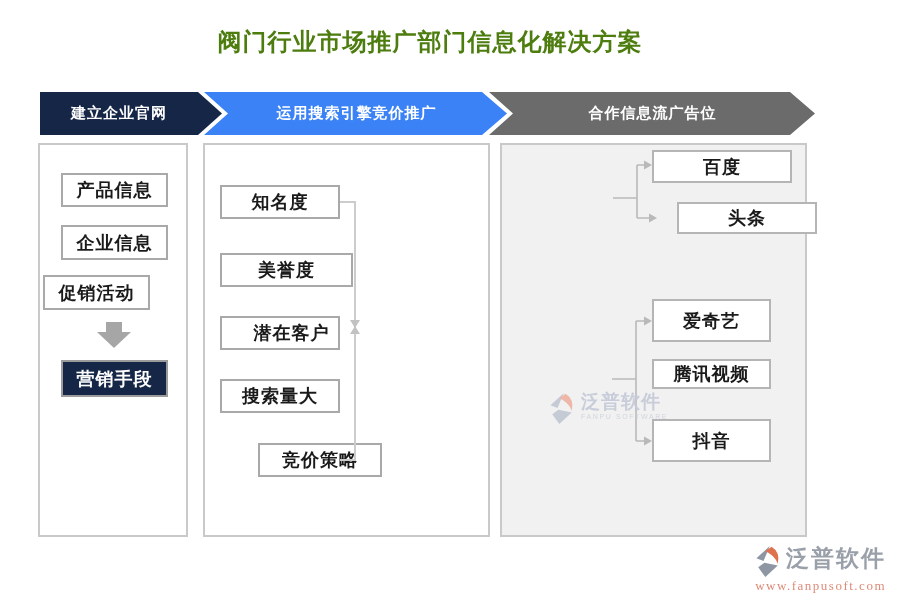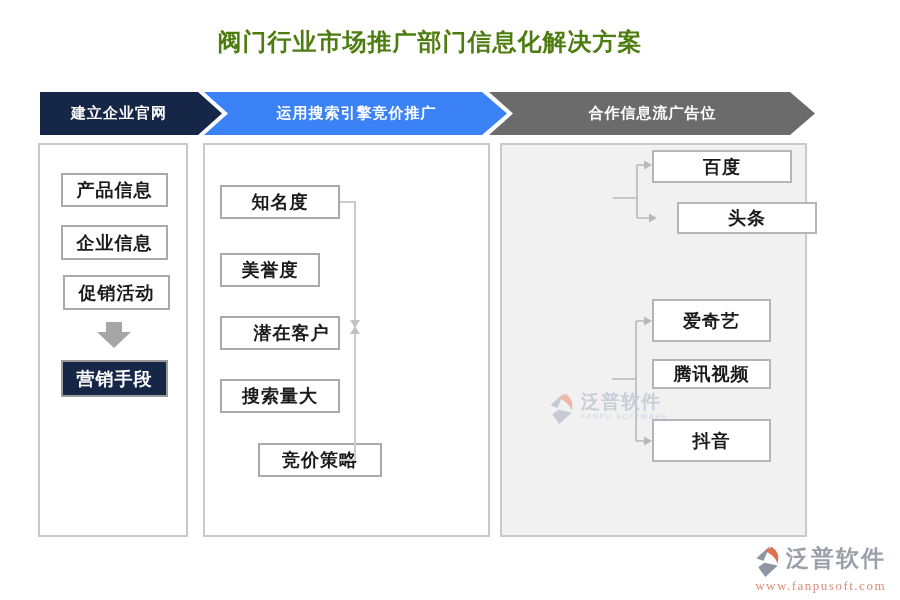--- a/index.html
+++ b/index.html
@@ -28,27 +28,27 @@
 
   
   .dbox { position:absolute; background:#ffffff; border:2px solid #a9a9a9;
           display:flex; align-items:center; justify-content:center;
           font-size:18px; font-weight:bold; color:#1a1a1a; letter-spacing:1px; }
   .dbox.navy { background:#152647; border:2px solid #9b9b9b; color:#ffffff; }
 
   
   .b-product   { left:61px; top:173px; width:107px; height:34px; }
   .b-company   { left:61px; top:225px; width:107px; height:35px; }
-  .b-promo     { left:63px; top:275px; width:107px; height:35px; }
+  .b-promo     { left:43px; top:275px; width:107px; height:35px; }
   .b-marketing { left:61px; top:360px; width:107px; height:37px; }
   .b-visit     { left:61px; top:411px; width:107px; height:37px; }
 
   
   .b-fame   { left:220px; top:185px; width:120px; height:34px; }
-  .b-repute { left:220px; top:253px; width:100px; height:34px; }
+  .b-repute { left:220px; top:253px; width:133px; height:34px; }
   .b-leads  { left:220px; top:316px; width:120px; height:34px;padding-left:23px; }
   .b-search { left:220px; top:379px; width:120px; height:34px; }
   .b-bid    { left:220px; top:443px; width:124px; height:34px;margin-left:38px; }
 
   
   .b-baidu   { left:652px; top:150px; width:140px; height:33px; border-color:#b5b5b5; }
   .b-toutiao { left:657px; top:202px; width:140px; height:32px; border-color:#b5b5b5;margin-left:20px; }
   .b-iqiyi   { left:652px; top:299px; width:119px; height:43px; border-color:#b5b5b5; }
   .b-tencent { left:652px; top:359px; width:119px; height:30px; border-color:#b5b5b5; }
   .b-douyin  { left:652px; top:419px; width:119px; height:43px; border-color:#b5b5b5; }

